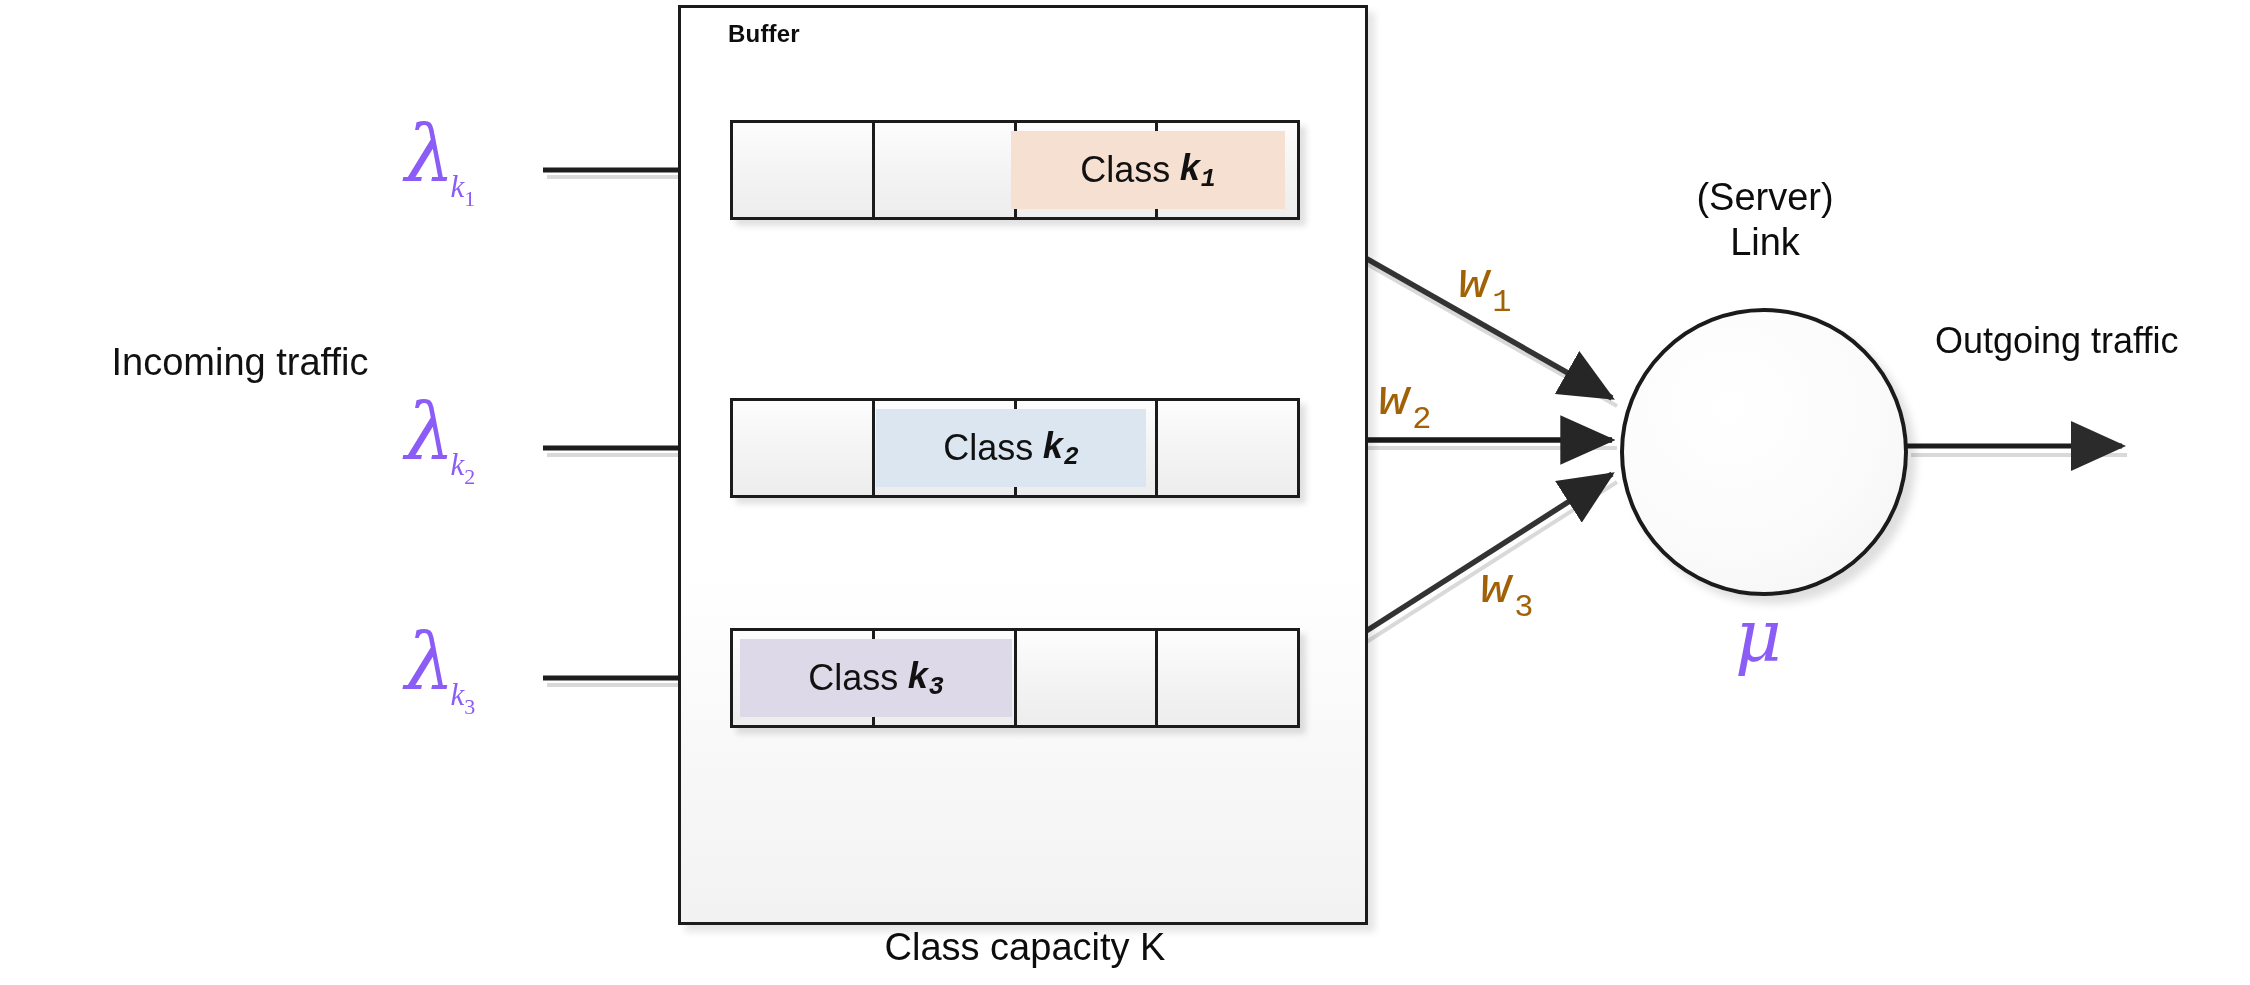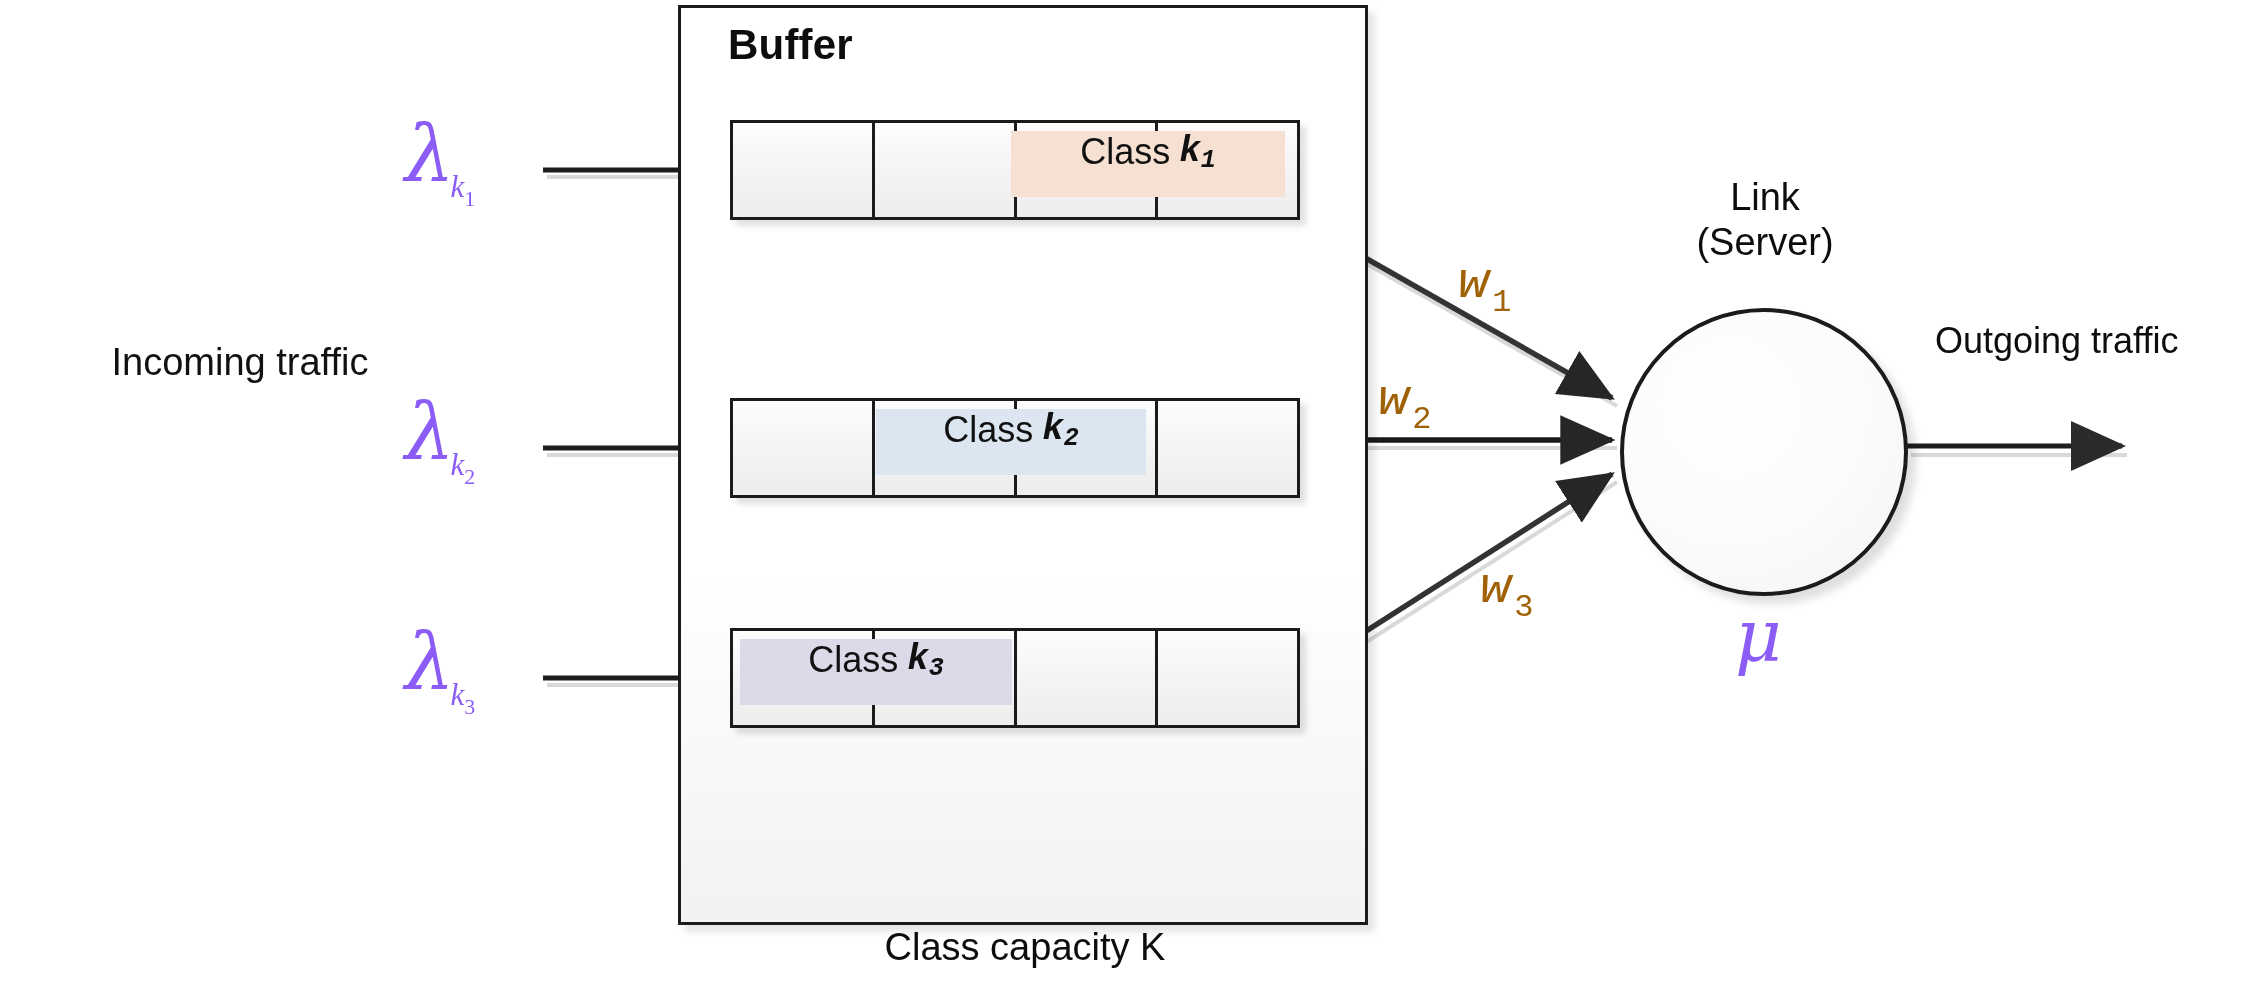--- a/index.html
+++ b/index.html
@@ -38,21 +38,21 @@
     width: 420px;
     text-align: center;
     font-size: 38px;
     color: #111;
   }
   .arrivals-label .ln { display: block; }
 
   .buffer-title {
     left: 728px;
     top: 20px;
-    font-size: 42px;
+    font-size: 24px;
     font-weight: bold;
     letter-spacing: 0.2px;
   }
 
   .queue-capacity {
     left: 680px;
     top: 925px;
     width: 690px;
     text-align: center;
     font-size: 38px;
@@ -150,23 +150,23 @@
     flex: 1 1 0;
     border-right: 3px solid #1b1b1b;
     box-sizing: border-box;
     background: linear-gradient(180deg, #fdfdfd 0%, #f4f4f4 50%, #ededed 100%);
   }
   .cell:last-child { border-right: none; }
 
   
   .class-block {
     position: absolute;
-    height: 66px;
+    height: 78px;
     display: flex;
-    align-items: flex-start;
+    align-items: center;
     justify-content: center;
     font-size: 36px;
     color: #111;
     font-family: "Liberation Sans", sans-serif;
   }
   .class-block .ital {
     font-style: italic;
     font-weight: bold;
     margin-left: 9px;
     font-family: Liberation Mono, monospace;
@@ -299,22 +299,22 @@
     <span>w</span><span class="sub">1</span>
   </div>
   <div class="weight" style="left:1378px; top:375px;">
     <span>w</span><span class="sub">2</span>
   </div>
   <div class="weight" style="left:1480px; top:563px;">
     <span>w</span><span class="sub">3</span>
   </div>
 
   <div class="lbl link-label">
+    <span class="ln">(Server)</span>
     <span class="ln">Link</span>
-    <span class="ln">(Server)</span>
   </div>
   <div class="server-circle"></div>
   <div class="greek mu mu-glyph">μ</div>
 
   <div class="lbl outgoing-label">Outgoing traffic</div>
 
   <div class="lbl queue-capacity">Class capacity K</div>
 
 </div>
 

